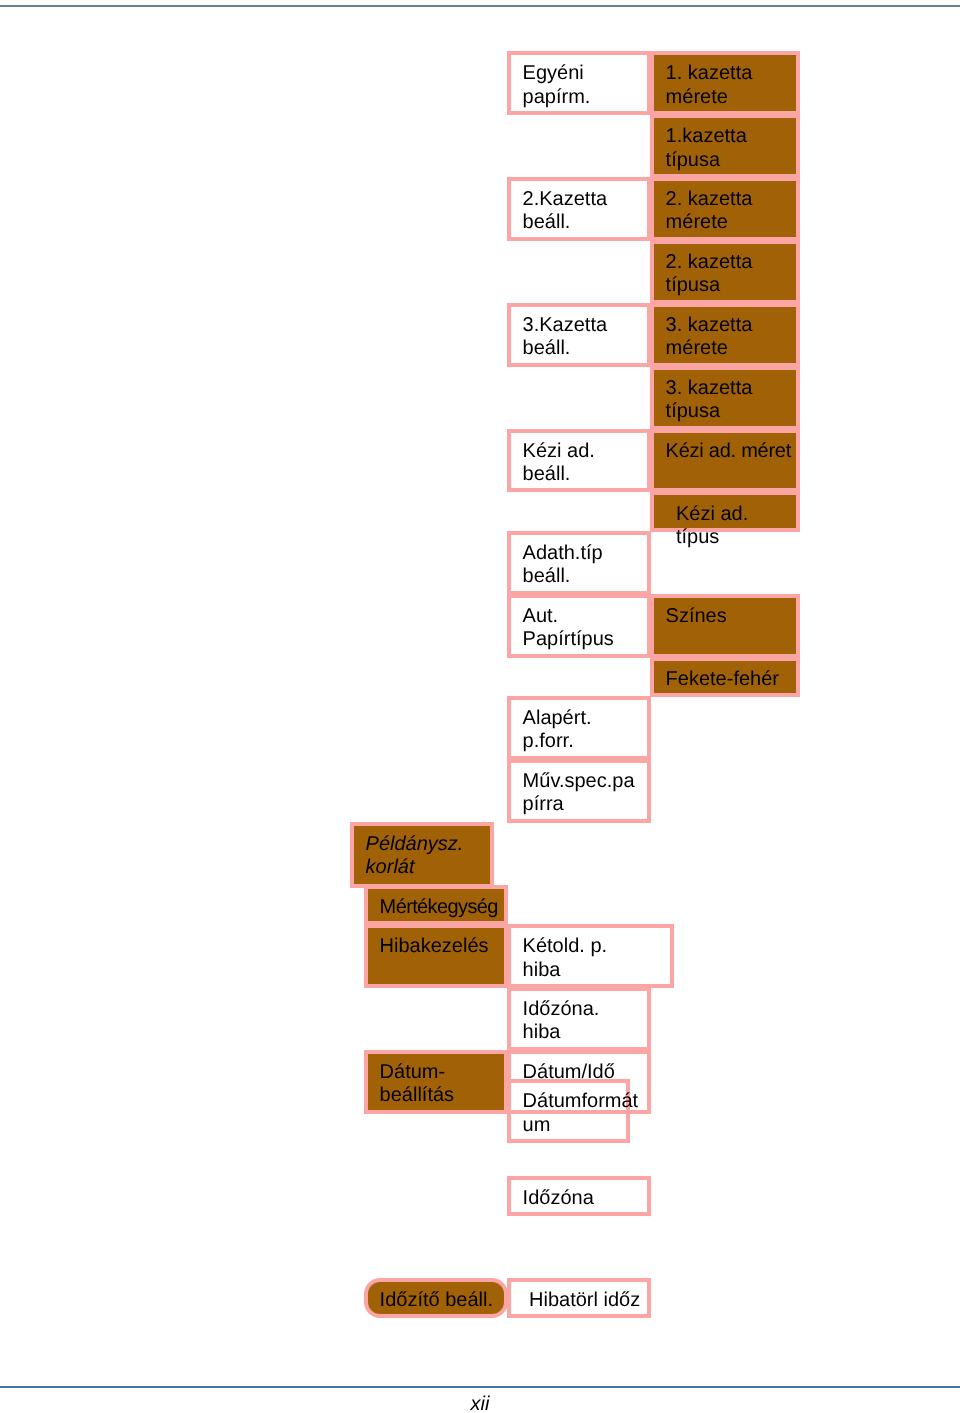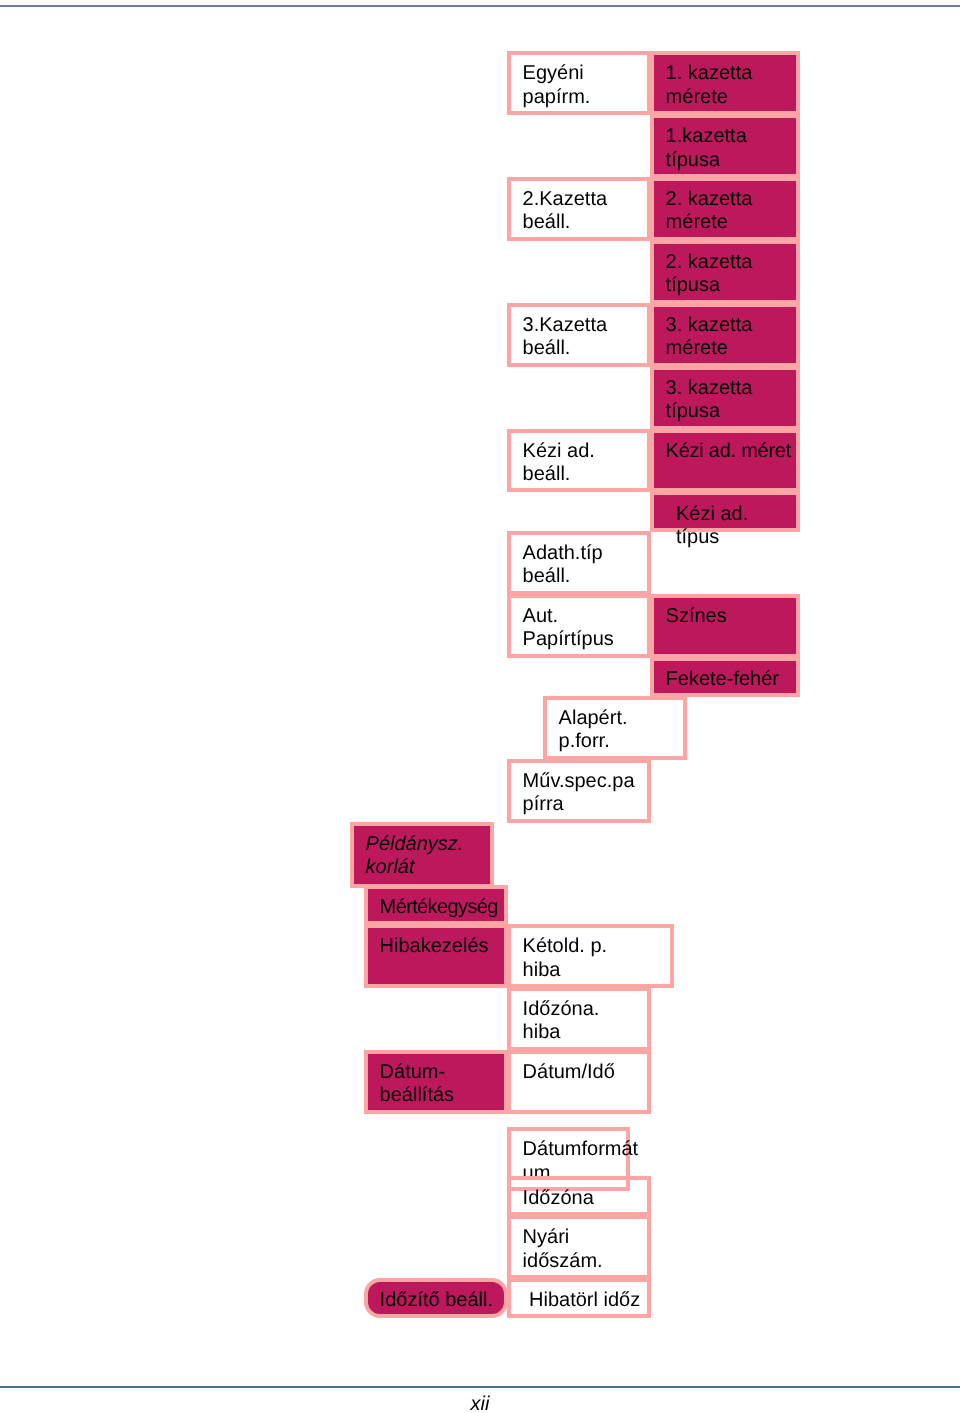--- a/index.html
+++ b/index.html
@@ -13,21 +13,21 @@
   #rule-bottom{top:1386px;background:#45739c;}
 
   #page-number{position:absolute;left:0;top:1394px;width:960px;text-align:center;
                font-style:italic;font-size:20px;line-height:20px;color:#000;}
 
   #grid{position:absolute;left:0;top:0;width:960px;height:1413px;}
 
   .cell{position:absolute;box-sizing:border-box;border:4px solid #fca5a5;
         font-size:20px;line-height:23.4px;color:#000;
         padding:7.2px 1px 0 11.6px;white-space:pre-line;}
-  .cell.gray{background:#be185d;}
+  .cell.gray{background:#a16207;}
 </style>
 </head>
 <body>
 
 <div class="rule" id="rule-top"></div>
 <div id="grid">
     <div class="cell" style="left: 507px; top: 51px; width: 144px; height: 63.92px;">Egyéni
 papírm.</div>
     <div class="cell gray" style="left: 650px; top: 51px; width: 150.25px; height: 63.92px;">1. kazetta
 mérete</div>
@@ -48,37 +48,35 @@
     <div class="cell" style="left: 507px; top: 428.52px; width: 144px; height: 63.92px;">Kézi ad.
 beáll.</div>
     <div class="cell gray" style="left: 650px; top: 428.52px; width: 150.25px; height: 63.92px; letter-spacing: -0.25px;">Kézi ad. méret</div>
     <div class="cell gray" style="left: 650px; top: 491.44px; width: 150.25px; height: 40.3px; padding-left: 22px;">Kézi ad. típus</div>
     <div class="cell" style="left: 507px; top: 530.74px; width: 144px; height: 63.92px;">Adath.típ
 beáll.</div>
     <div class="cell" style="left: 507px; top: 593.66px; width: 144px; height: 63.92px;">Aut.
 Papírtípus</div>
     <div class="cell gray" style="left: 650px; top: 593.66px; width: 150.25px; height: 63.92px;">Színes</div>
     <div class="cell gray" style="left: 650px; top: 656.58px; width: 150.25px; height: 40.3px;">Fekete-fehér</div>
-    <div class="cell" style="left: 507px; top: 695.88px; width: 144px; height: 63.92px; margin-left: 36px;">Alapért.
+    <div class="cell" style="left: 507px; top: 695.88px; width: 144px; height: 63.92px;">Alapért.
 p.forr.</div>
     <div class="cell" style="left: 507px; top: 758.8px; width: 144px; height: 63.92px;">Műv.spec.pa
 pírra</div>
     <div class="cell gray" style="left: 350px; top: 821.72px; width: 144px; height: 66px; font-style: italic;">Példánysz.
 korlát</div>
     <div class="cell gray" style="left: 364px; top: 884.64px; width: 144px; height: 40.3px; letter-spacing: -0.62px;">Mértékegység</div>
     <div class="cell gray" style="left: 364px; top: 923.94px; width: 144px; height: 63.92px;">Hibakezelés</div>
     <div class="cell" style="left: 507px; top: 923.94px; width: 167px; height: 63.92px;">Kétold. p.
 hiba</div>
     <div class="cell" style="left: 507px; top: 986.86px; width: 144px; height: 63.92px;">Időzóna.
 hiba</div>
     <div class="cell gray" style="left: 364px; top: 1049.78px; width: 144px; height: 63.92px;">Dátum-
 beállítás</div>
     <div class="cell" style="left: 507px; top: 1049.78px; width: 144px; height: 63.92px;">Dátum/Idő</div>
-    <div class="cell" style="left: 507px; top: 1127px; width: 123px; height: 63.92px;">Dátumformát
+    <div class="cell" style="left: 507px; top: 1079px; width: 123px; height: 63.92px;">Dátumformát
 um</div>
     <div class="cell" style="left: 507px; top: 1175.62px; width: 144px; height: 40.3px;">Időzóna</div>
-    <div class="cell" style="left: 507px; top: 1214.92px; width: 144px; height: 63.92px;">Nyári
-időszám.</div>
     <div class="cell gray" style="left: 364px; top: 1277.84px; width: 144px; height: 40.3px; border-radius: 16px;">Időzítő beáll.</div>
     <div class="cell" style="left: 507px; top: 1277.84px; width: 144px; height: 40.3px; padding-left: 18px;">Hibatörl időz</div>
   </div>
 <div class="rule" id="rule-bottom"></div>
 <div id="page-number">xii</div>
 
 </body></html>

